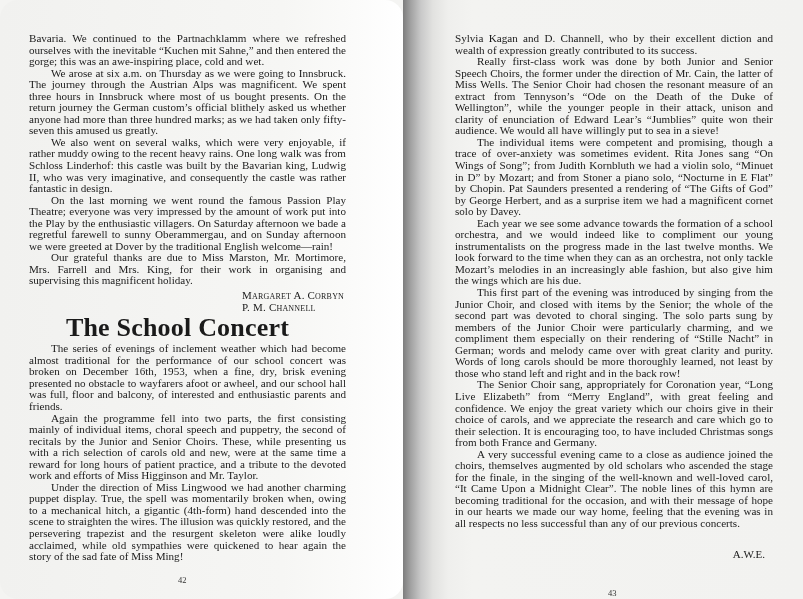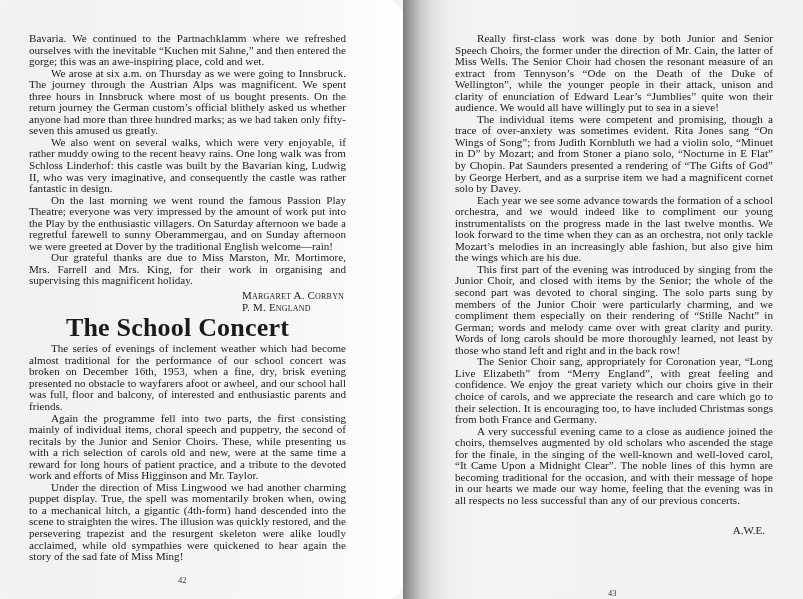--- a/index.html
+++ b/index.html
@@ -73,34 +73,35 @@
   <div class="page page-left">
     <div class="col">
       <p>Bavaria. We continued to the Partnachklamm where we refreshed ourselves with the inevitable “Kuchen mit Sahne,” and then entered the gorge; this was an awe-inspiring place, cold and wet.</p>
       <p class="indent">We arose at six a.m. on Thursday as we were going to Innsbruck. The journey through the Austrian Alps was magnificent. We spent three hours in Innsbruck where most of us bought presents. On the return journey the German custom’s official blithely asked us whether anyone had more than three hundred marks; as we had taken only fifty-seven this amused us greatly.</p>
       <p class="indent">We also went on several walks, which were very enjoyable, if rather muddy owing to the recent heavy rains. One long walk was from Schloss Linderhof: this castle was built by the Bavarian king, Ludwig II, who was very imaginative, and consequently the castle was rather fantastic in design.</p>
       <p class="indent">On the last morning we went round the famous Passion Play Theatre; everyone was very impressed by the amount of work put into the Play by the enthusiastic villagers. On Saturday afternoon we bade a regretful farewell to sunny Oberammergau, and on Sunday afternoon we were greeted at Dover by the traditional English welcome—rain!</p>
       <p class="indent last">Our grateful thanks are due to Miss Marston, Mr. Mortimore, Mrs. Farrell and Mrs. King, for their work in organising and supervising this magnificent holiday.</p>
 
       <div class="signatures">
         <div>Margaret A. Corbyn</div>
-        <div>P. M. England</div>
+        <div>P. M. Channell</div>
       </div>
 
       <h1 class="article-title">The School Concert</h1>
 
       <p class="indent">The series of evenings of inclement weather which had become almost traditional for the performance of our school concert was broken on December 16th, 1953, when a fine, dry, brisk evening presented no obstacle to wayfarers afoot or awheel, and our school hall was full, floor and balcony, of interested and enthusiastic parents and friends.</p>
       <p class="indent">Again the programme fell into two parts, the first consisting mainly of individual items, choral speech and puppetry, the second of recitals by the Junior and Senior Choirs. These, while presenting us with a rich selection of carols old and new, were at the same time a reward for long hours of patient practice, and a tribute to the devoted work and efforts of Miss Higginson and Mr. Taylor.</p>
       <p class="indent">Under the direction of Miss Lingwood we had another charming puppet display. True, the spell was momentarily broken when, owing to a mechanical hitch, a gigantic (4th-form) hand descended into the scene to straighten the wires. The illusion was quickly restored, and the persevering trapezist and the resurgent skeleton were alike loudly acclaimed, while old sympathies were quickened to hear again the story of the sad fate of Miss Ming!</p>
     </div>
     <div class="page-number">42</div>
   </div>
 
   <div class="page page-right">
     <div class="col">
+      <p>Sylvia Kagan and D. Channell, who by their excellent diction and wealth of expression greatly contributed to its success.</p>
       <p class="indent">Really first-class work was done by both Junior and Senior Speech Choirs, the former under the direction of Mr. Cain, the latter of Miss Wells. The Senior Choir had chosen the resonant measure of an extract from Tennyson’s “Ode on the Death of the Duke of Wellington”, while the younger people in their attack, unison and clarity of enunciation of Edward Lear’s “Jumblies” quite won their audience. We would all have willingly put to sea in a sieve!</p>
       <p class="indent">The individual items were competent and promising, though a trace of over-anxiety was sometimes evident. Rita Jones sang “On Wings of Song”; from Judith Kornbluth we had a violin solo, “Minuet in D” by Mozart; and from Stoner a piano solo, “Nocturne in E Flat” by Chopin. Pat Saunders presented a rendering of “The Gifts of God” by George Herbert, and as a surprise item we had a magnificent cornet solo by Davey.</p>
       <p class="indent">Each year we see some advance towards the formation of a school orchestra, and we would indeed like to compliment our young instrumentalists on the progress made in the last twelve months. We look forward to the time when they can as an orchestra, not only tackle Mozart’s melodies in an increasingly able fashion, but also give him the wings which are his due.</p>
       <p class="indent">This first part of the evening was introduced by singing from the Junior Choir, and closed with items by the Senior; the whole of the second part was devoted to choral singing. The solo parts sung by members of the Junior Choir were particularly charming, and we compliment them especially on their rendering of “Stille Nacht” in German; words and melody came over with great clarity and purity. Words of long carols should be more thoroughly learned, not least by those who stand left and right and in the back row!</p>
       <p class="indent">The Senior Choir sang, appropriately for Coronation year, “Long Live Elizabeth” from “Merry England”, with great feeling and confidence. We enjoy the great variety which our choirs give in their choice of carols, and we appreciate the research and care which go to their selection. It is encouraging too, to have included Christmas songs from both France and Germany.</p>
       <p class="indent last">A very successful evening came to a close as audience joined the choirs, themselves augmented by old scholars who ascended the stage for the finale, in the singing of the well-known and well-loved carol, “It Came Upon a Midnight Clear”. The noble lines of this hymn are becoming traditional for the occasion, and with their message of hope in our hearts we made our way home, feeling that the evening was in all respects no less successful than any of our previous concerts.</p>
       <div class="initials">A.W.E.</div>
     </div>
     <div class="page-number">43</div>
   </div>

